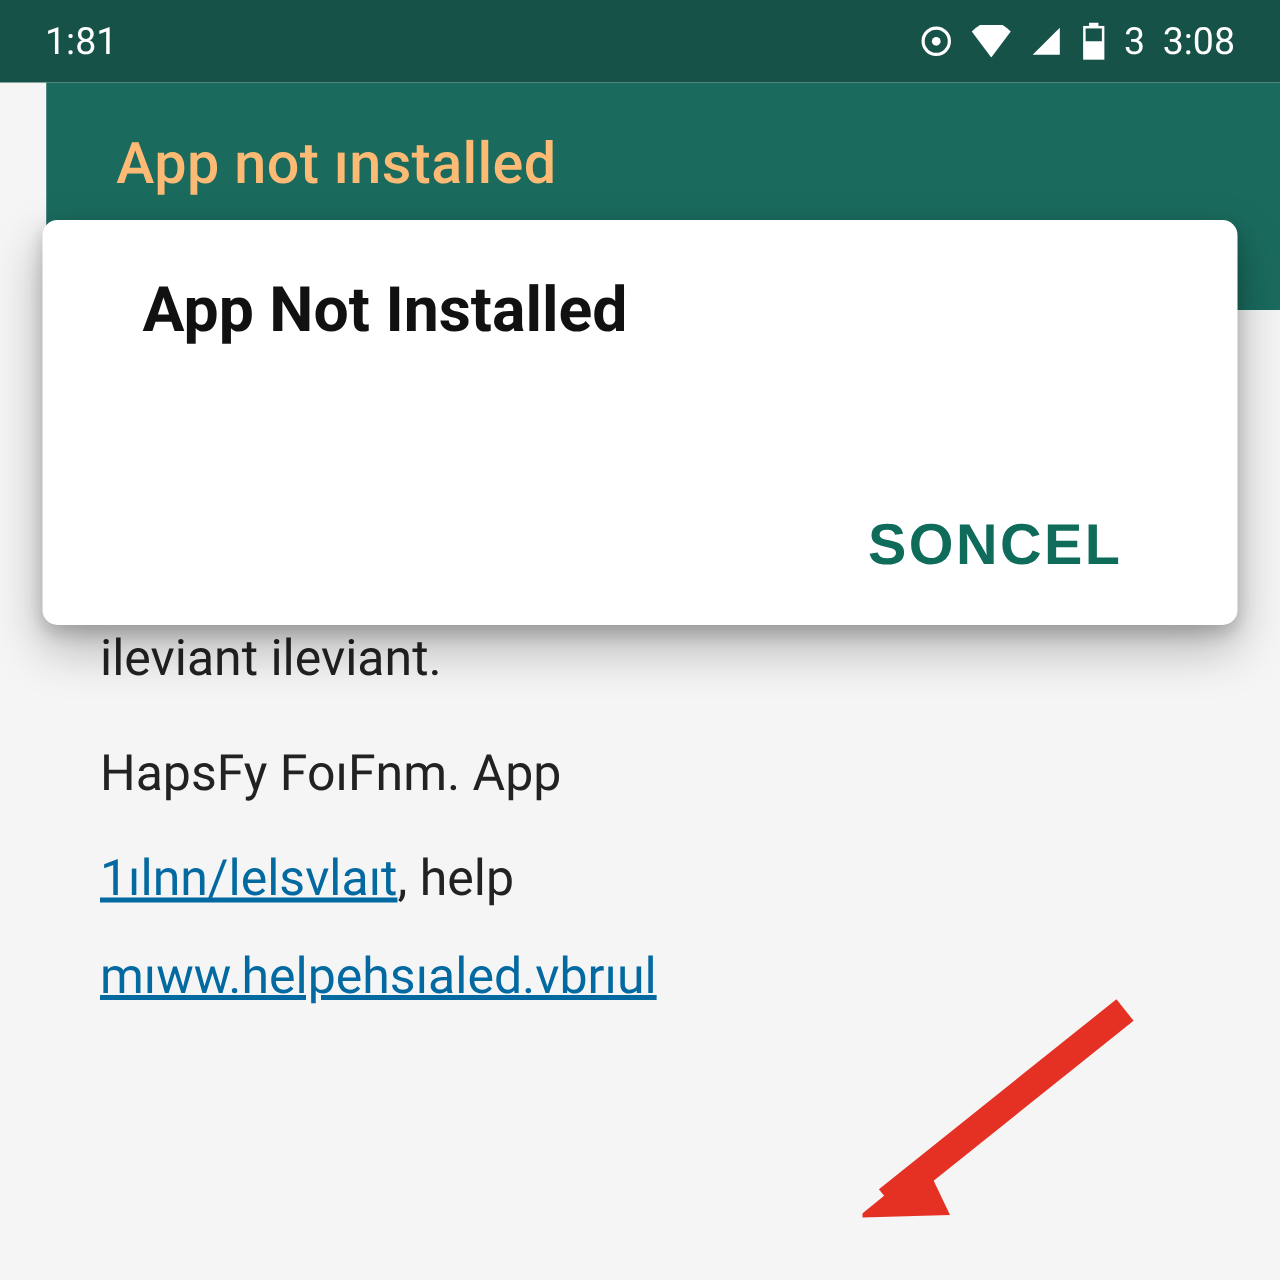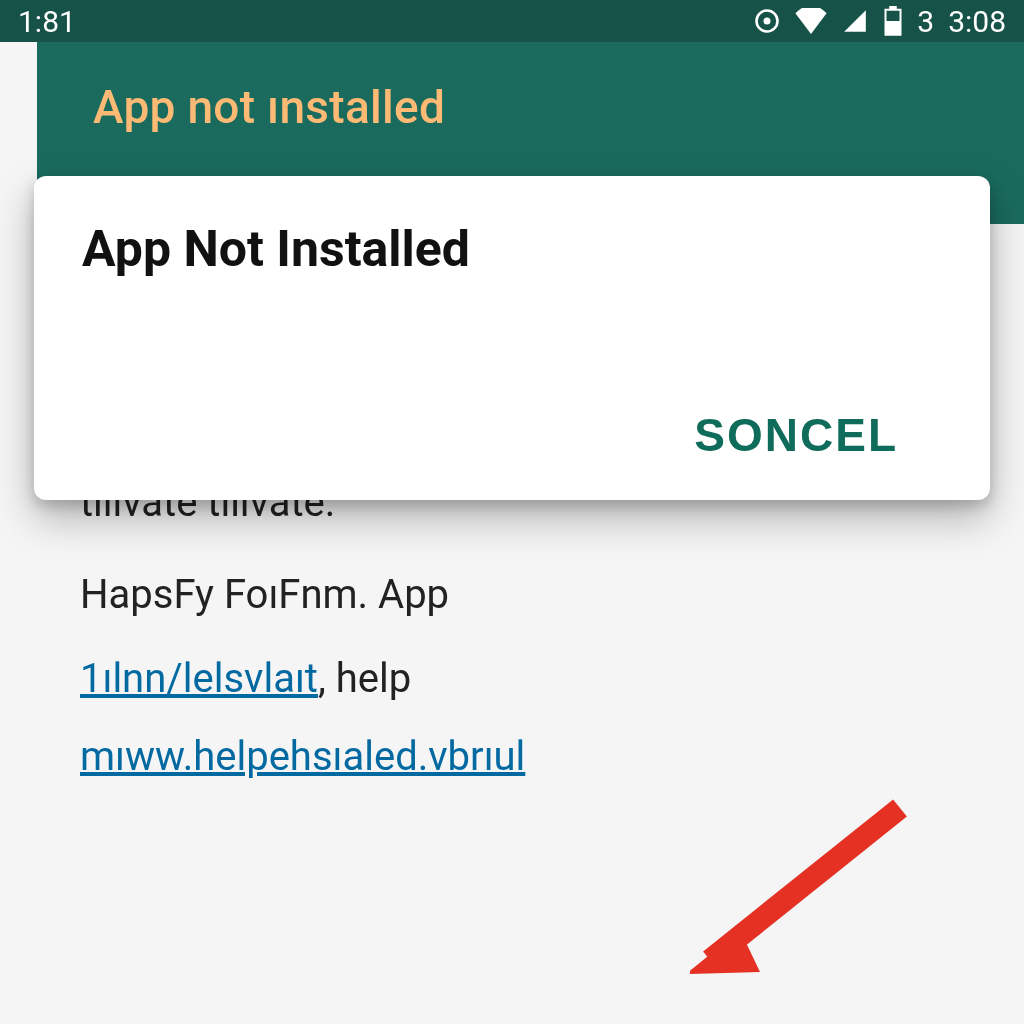--- a/index.html
+++ b/index.html
@@ -2,25 +2,25 @@
 <html><head>
   <meta charset="utf-8">
   <style>
     * { margin: 0; padding: 0; box-sizing: border-box; }
     html, body { width: 1024px; height: 1024px; overflow: hidden; font-family: Roboto, Arial, sans-serif; }
     body { background: #f5f5f5; position: relative; }
 
     .status-bar {
       background: #175249;
       color: #fff;
-      height: 42px;
+      height: 66px;
       display: flex;
       align-items: center;
       justify-content: space-between;
-      padding: 0 18px;
+      padding: 0 36px;
       font-size: 30px;
       font-weight: 400;
     }
     .status-right { display: flex; align-items: center; gap: 14px; }
     .status-icon { display: inline-flex; align-items: center; }
 
     .app-bar {
       background: #1a6b5e;
       color: #fdba74;
       padding: 38px 56px 90px 56px;
@@ -56,20 +56,21 @@
       border-radius: 12px;
       box-shadow: 0 18px 40px rgba(0,0,0,0.28), 0 6px 14px rgba(0,0,0,0.18);
       padding: 44px 48px 28px 48px;
       pointer-events: auto;
     }
     .dialog-title {
       font-size: 50px;
       font-weight: 700;
       color: #111;
       margin-bottom: 120px;
+      margin-left: 32px;
     }
     .dialog-actions {
       display: flex;
       justify-content: flex-end;
       padding-right: 40px;
     }
     .dialog-button {
       background: none;
       border: none;
       color: #0f6b5a;
@@ -121,21 +122,21 @@
   </div>
 </div>
 
 <div class="app-bar">
   <div class="app-bar-title">App not ınstalled</div>
 </div>
 
 <div class="content">
   <div class="content-line1">Hnnoon sne ınmocn Fıı,sared ren more</div>
   <div class="content-line2">Falemotion of the thalls depgractions or</div>
-  <div class="content-line3">tllivate tllivate.</div>
+  <div class="content-line3">ileviant ileviant.</div>
   <div class="content-sub">HapsFy FoıFnm. App</div>
   <div class="link-line">
     <a class="link" href="#">1ılnn/lelsvlaıt</a><span class="plain">, help</span>
   </div>
   <div class="link-line">
     <a class="link" href="#">mıww.helpehsıaled.vbrıul</a>
   </div>
 </div>
 
 <div class="dialog-scrim">

